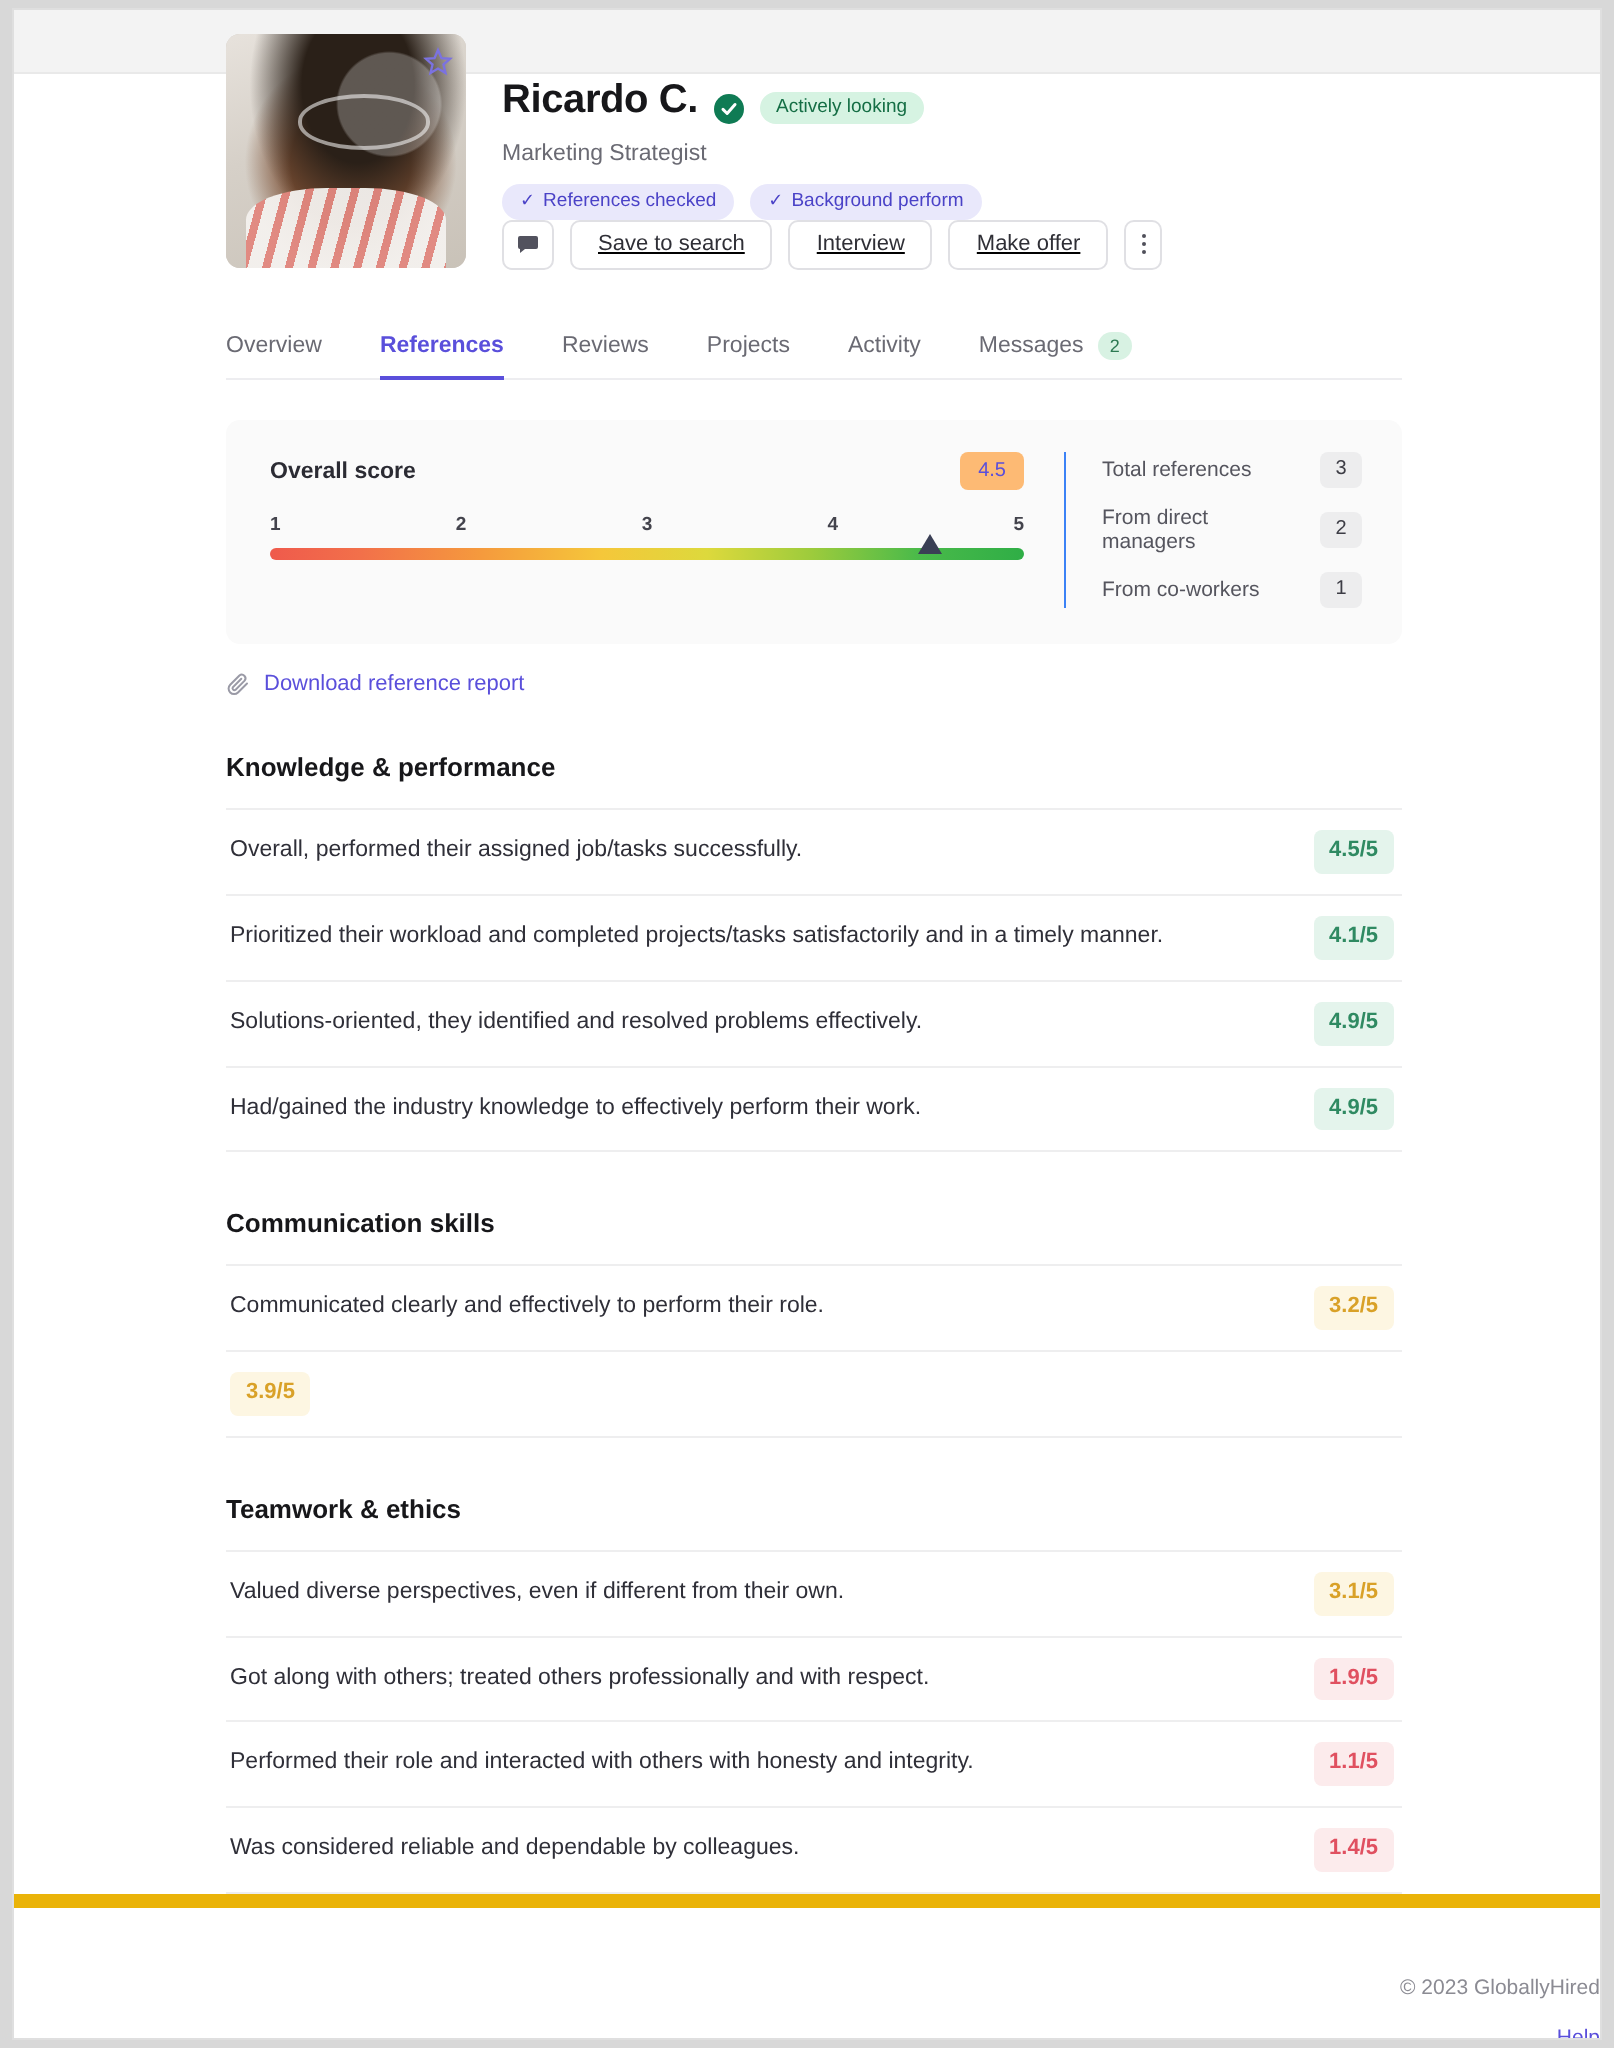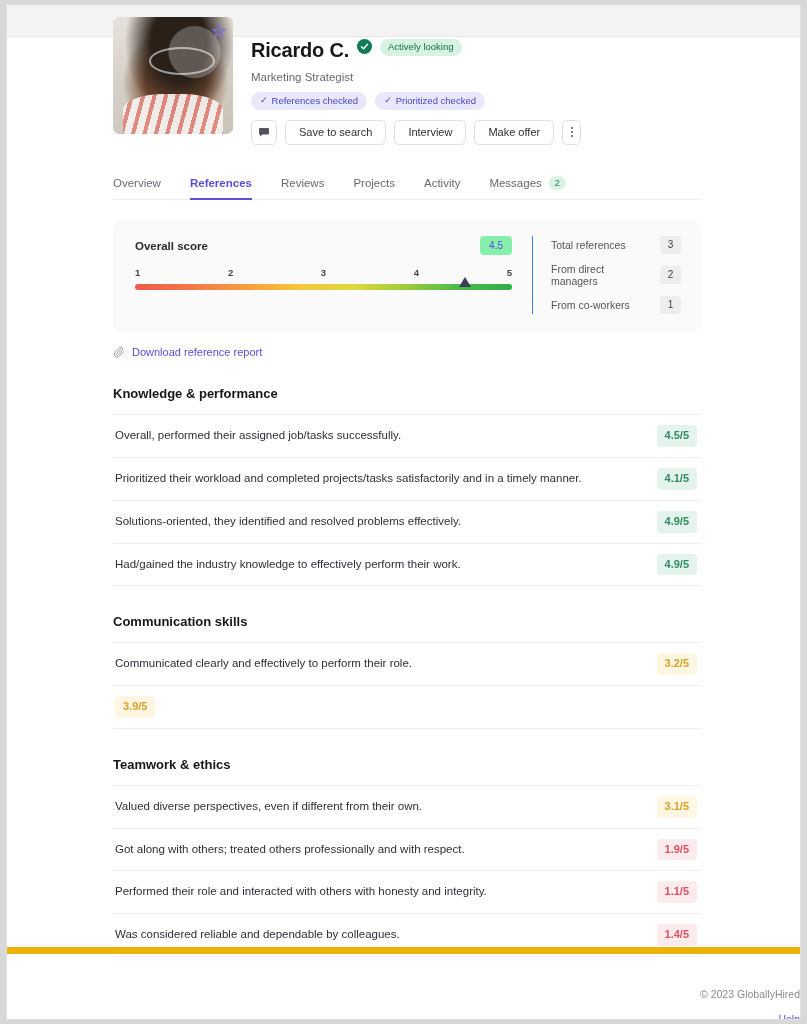--- a/index.html
+++ b/index.html
@@ -89,21 +89,21 @@
     position: absolute;
     right: 6px; top: 6px;
     width: 16px; height: 16px;
     z-index: 3;
   }
 
   .profile-info { padding-top: 22px; }
 
   .name-row {
     display: flex;
-    align-items: flex-start;
+    align-items: flex-end;
     gap: 8px;
   }
   .name {
     font-size: 20px;
     font-weight: 700;
     color: #17171a;
     letter-spacing: -0.2px;
   }
   .verified-badge {
     width: 15px; height: 15px;
@@ -143,24 +143,25 @@
     padding: 4px 9px;
     border-radius: 11px;
     display: flex;
     align-items: center;
     gap: 4px;
     line-height: 1;
   }
   .check-pill .tick { font-size: 9px; }
 
   .action-row {
-    margin-top: 10px;
+    margin-top: 0;
     display: flex;
     gap: 8px;
     align-items: center;
+    text-decoration: underline;
   }
   .btn {
     height: 25px;
     border: 1px solid #e0e0e4;
     border-radius: 5px;
     background: #fff;
     font-size: 11px;
     color: #2f2f36;
     padding: 0 13px;
     display: flex;
@@ -231,21 +232,21 @@
     display: flex;
     justify-content: space-between;
     align-items: center;
   }
   .score-label {
     font-size: 11.5px;
     color: #2b2b33;
     font-weight: 700;
   }
   .score-value-pill {
-    background: #86efac;
+    background: #fdba74;
     color: #5a4fdb;
     font-size: 10px;
     padding: 3px 9px;
     border-radius: 4px;
     line-height: 1.3;
   }
   .scale-ticks {
     margin-top: 12px;
     display: flex;
     justify-content: space-between;
@@ -401,21 +402,21 @@
 
         <div class="job-title">Marketing Strategist</div>
 
         <div class="check-pills">
           <span class="check-pill">
             <span class="tick">✓</span>
             <span>References checked</span>
           </span>
           <span class="check-pill">
             <span class="tick">✓</span>
-            <span>Prioritized checked</span>
+            <span>Background perform</span>
           </span>
         </div>
 
         <div class="action-row">
           <button class="btn btn-icon">
             <svg width="12" height="12" viewBox="0 0 24 24" fill="#52525e">
               <path d="M4 4h16a2 2 0 0 1 2 2v9a2 2 0 0 1-2 2H9l-5 4v-4H4a2 2 0 0 1-2-2V6a2 2 0 0 1 2-2z"></path>
             </svg>
           </button>
           <button class="btn">Save to search</button>

